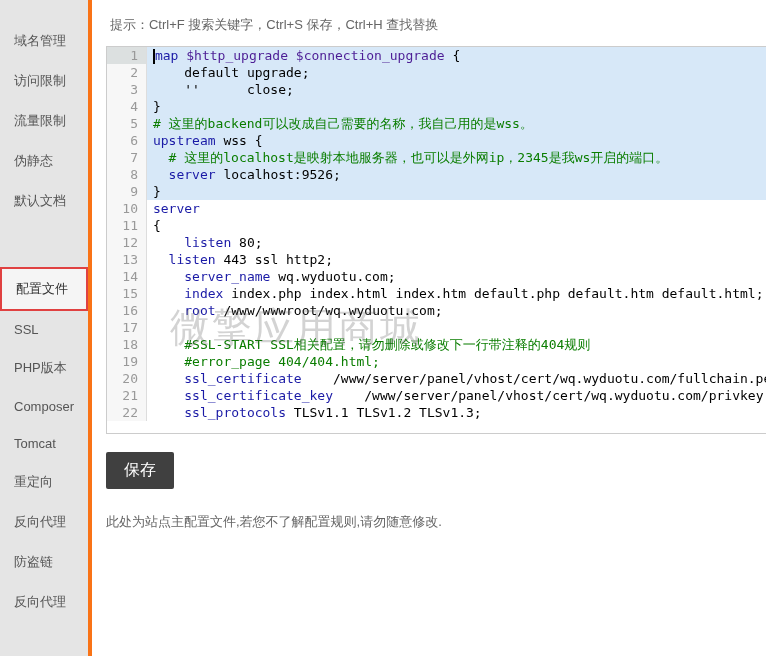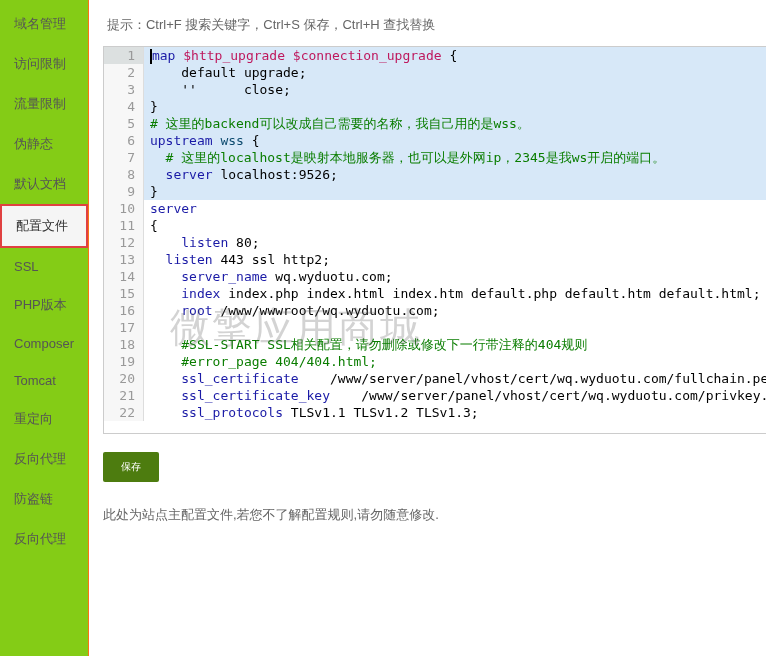--- a/index.html
+++ b/index.html
@@ -8,34 +8,35 @@
       font-size: 13px;
       background: #fff;
       width: 766px;
       height: 656px;
       overflow: hidden;
       position: relative;
     }
     .container { display: flex; height: 100%; }
     .sidebar {
       width: 104px;
-      background: #84cc16;
-      border-right: 1px solid #f97316;
-      padding-top: 4px;
+      background: #e5e5e5;
+      border-right: 4px solid #f97316;
+      padding-top: 21px;
     }
     .sidebar-item {
       padding: 11px 14px;
       color: #555;
       cursor: pointer;
       font-size: 13px;
     }
     .sidebar-item.active {
       background: #f5f5f5;
       border: 2px solid #e04141;
       color: #333;
+      margin-top: 46px;
     }
     .main {
       flex: 1;
       padding: 10px 14px;
       position: relative;
     }
     .hint {
       color: #666;
       font-size: 13px;
       padding: 6px 0 12px 4px;
@@ -64,30 +65,30 @@
       user-select: none;
     }
     .active-gutter { background: #dce0e0; }
     .code {
       padding-left: 6px;
       white-space: pre;
       flex: 1;
     }
     .sel { background: #d7e8f8; }
     .kw { color: #1a1aa6; text-align: right; }
-    .var { color: #be185d; }
+    .var { color: #4c1d95; }
     .comment { color: #0a7d00; margin-top: 26px; }
-    .ident { color: #0c4a6e; }
+    .ident { color: #000000; }
     .save-btn {
       margin-top: 18px;
-      background: #4d7c0f;
+      background: #404040;
       color: #fff;
       border: none;
       padding: 8px 18px;
-      font-size: 10px;
+      font-size: 16px;
       border-radius: 2px;
       cursor: pointer;
       font-family: Liberation Serif, serif;
     }
     .footer-hint {
       margin-top: 24px;
       color: #666;
       font-size: 13px;
     }
     .watermark {

